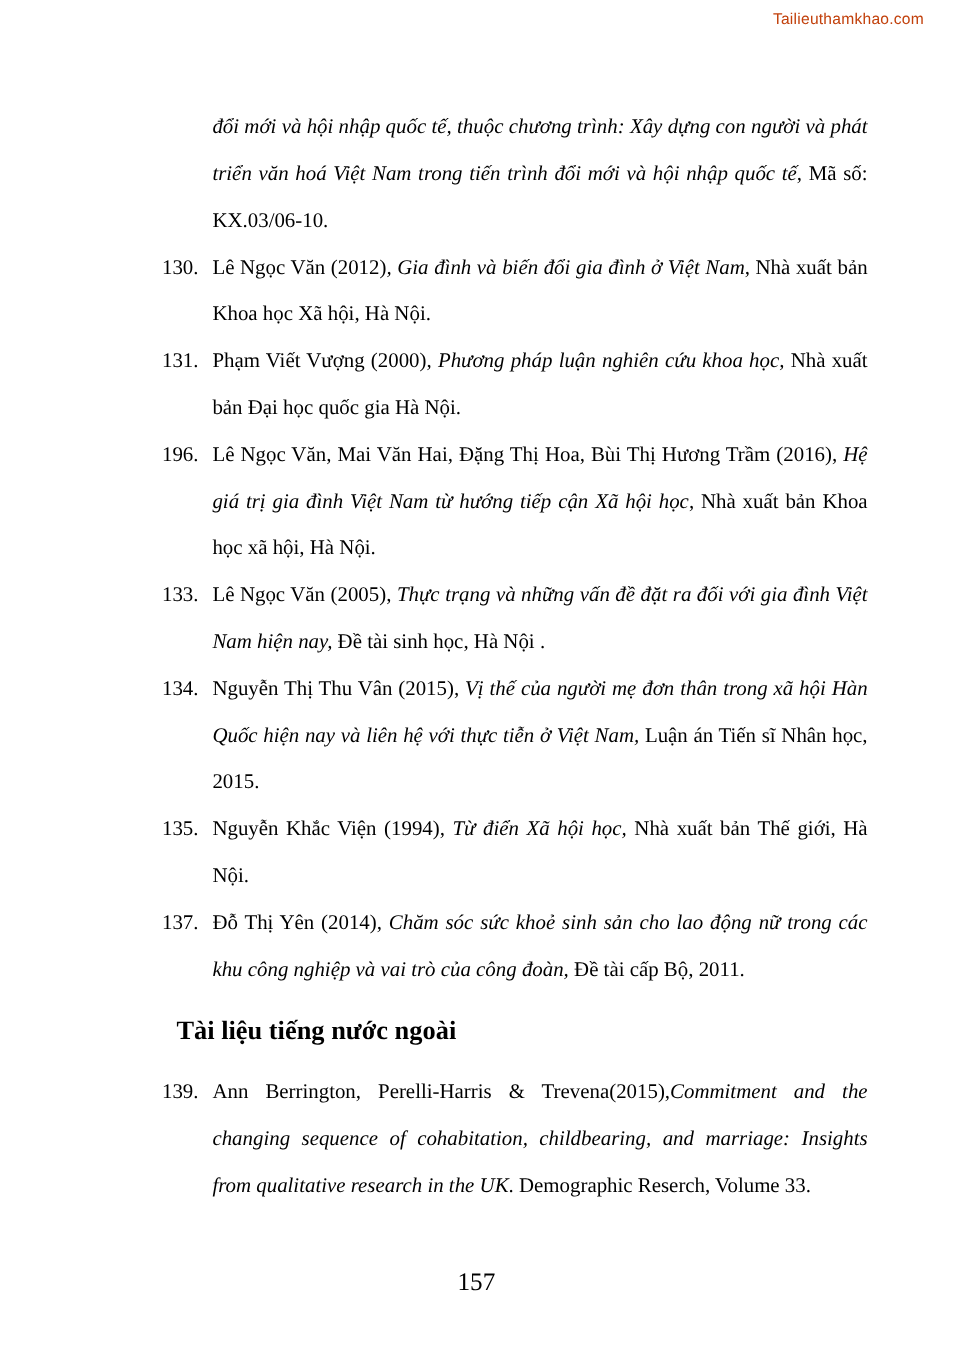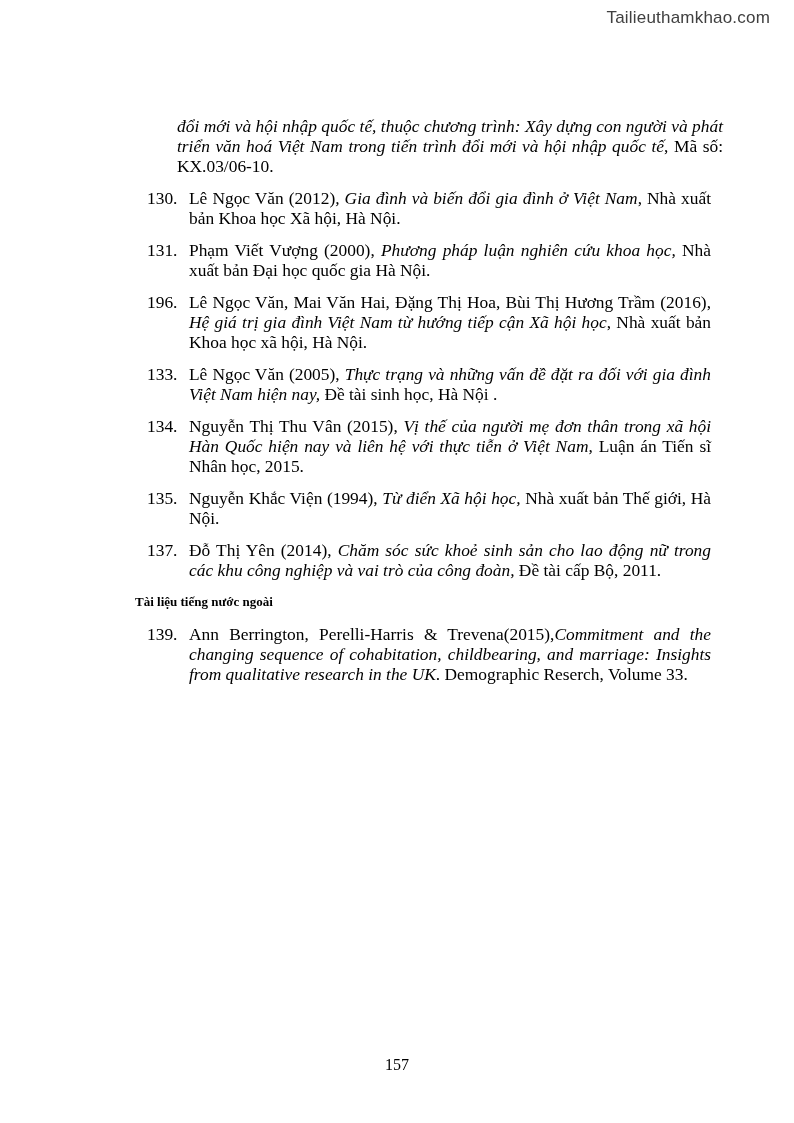--- a/index.html
+++ b/index.html
@@ -19,49 +19,49 @@
     color: #000000;
     box-sizing: border-box;
   }
 
   
   .watermark {
     position: absolute;
     top: 8px;
     right: 24px;
     font-family: "Liberation Sans", "DejaVu Sans", sans-serif;
-    font-size: 17px;
-    color: #404040;
+    font-size: 13px;
+    color: #c2410c;
     letter-spacing: 0.2px;
     white-space: nowrap;
     user-select: none;
   }
 
   
   .content {
     position: absolute;
     left: 135px;
-    top: 116px;
+    top: 86px;
     width: 588px;
     font-size: 17.4px;
-    line-height: 20px;
+    line-height: 39px;
   }
 
   
   .cont-para {
     margin: 0 0 0 42px;
     text-align: justify;
     text-justify: inter-word;
     text-indent: 0;
   }
 
   
   .ref {
     position: relative;
-    margin: 12px;
+    margin: 0;
     padding-left: 42px;
     text-align: justify;
     text-justify: inter-word;
   }
 
   .ref .num {
     position: absolute;
     left: 0;
     top: 0;
     width: 38px;
@@ -73,34 +73,34 @@
   .ref.just-all,
   .cont-para.just-all {
     text-align-last: justify;
   }
 
   .ital {
     font-style: italic;
   }
 
   .section-head {
-    margin: 0;
+    margin: 12px;
     font-weight: bold;
-    font-size: 13px;
+    font-size: 22px;
     text-align: left;
   }
 
   
   .folio {
     position: absolute;
     left: 0;
     right: 0;
     top: 1056px;
     text-align: center;
-    font-size: 16px;
+    font-size: 21px;
     font-family: "Liberation Serif", "DejaVu Serif", serif;
   }
 </style>
 </head>
 <body>
 
 <div class="page">
 
   <div class="watermark">Tailieuthamkhao.com</div>
 

